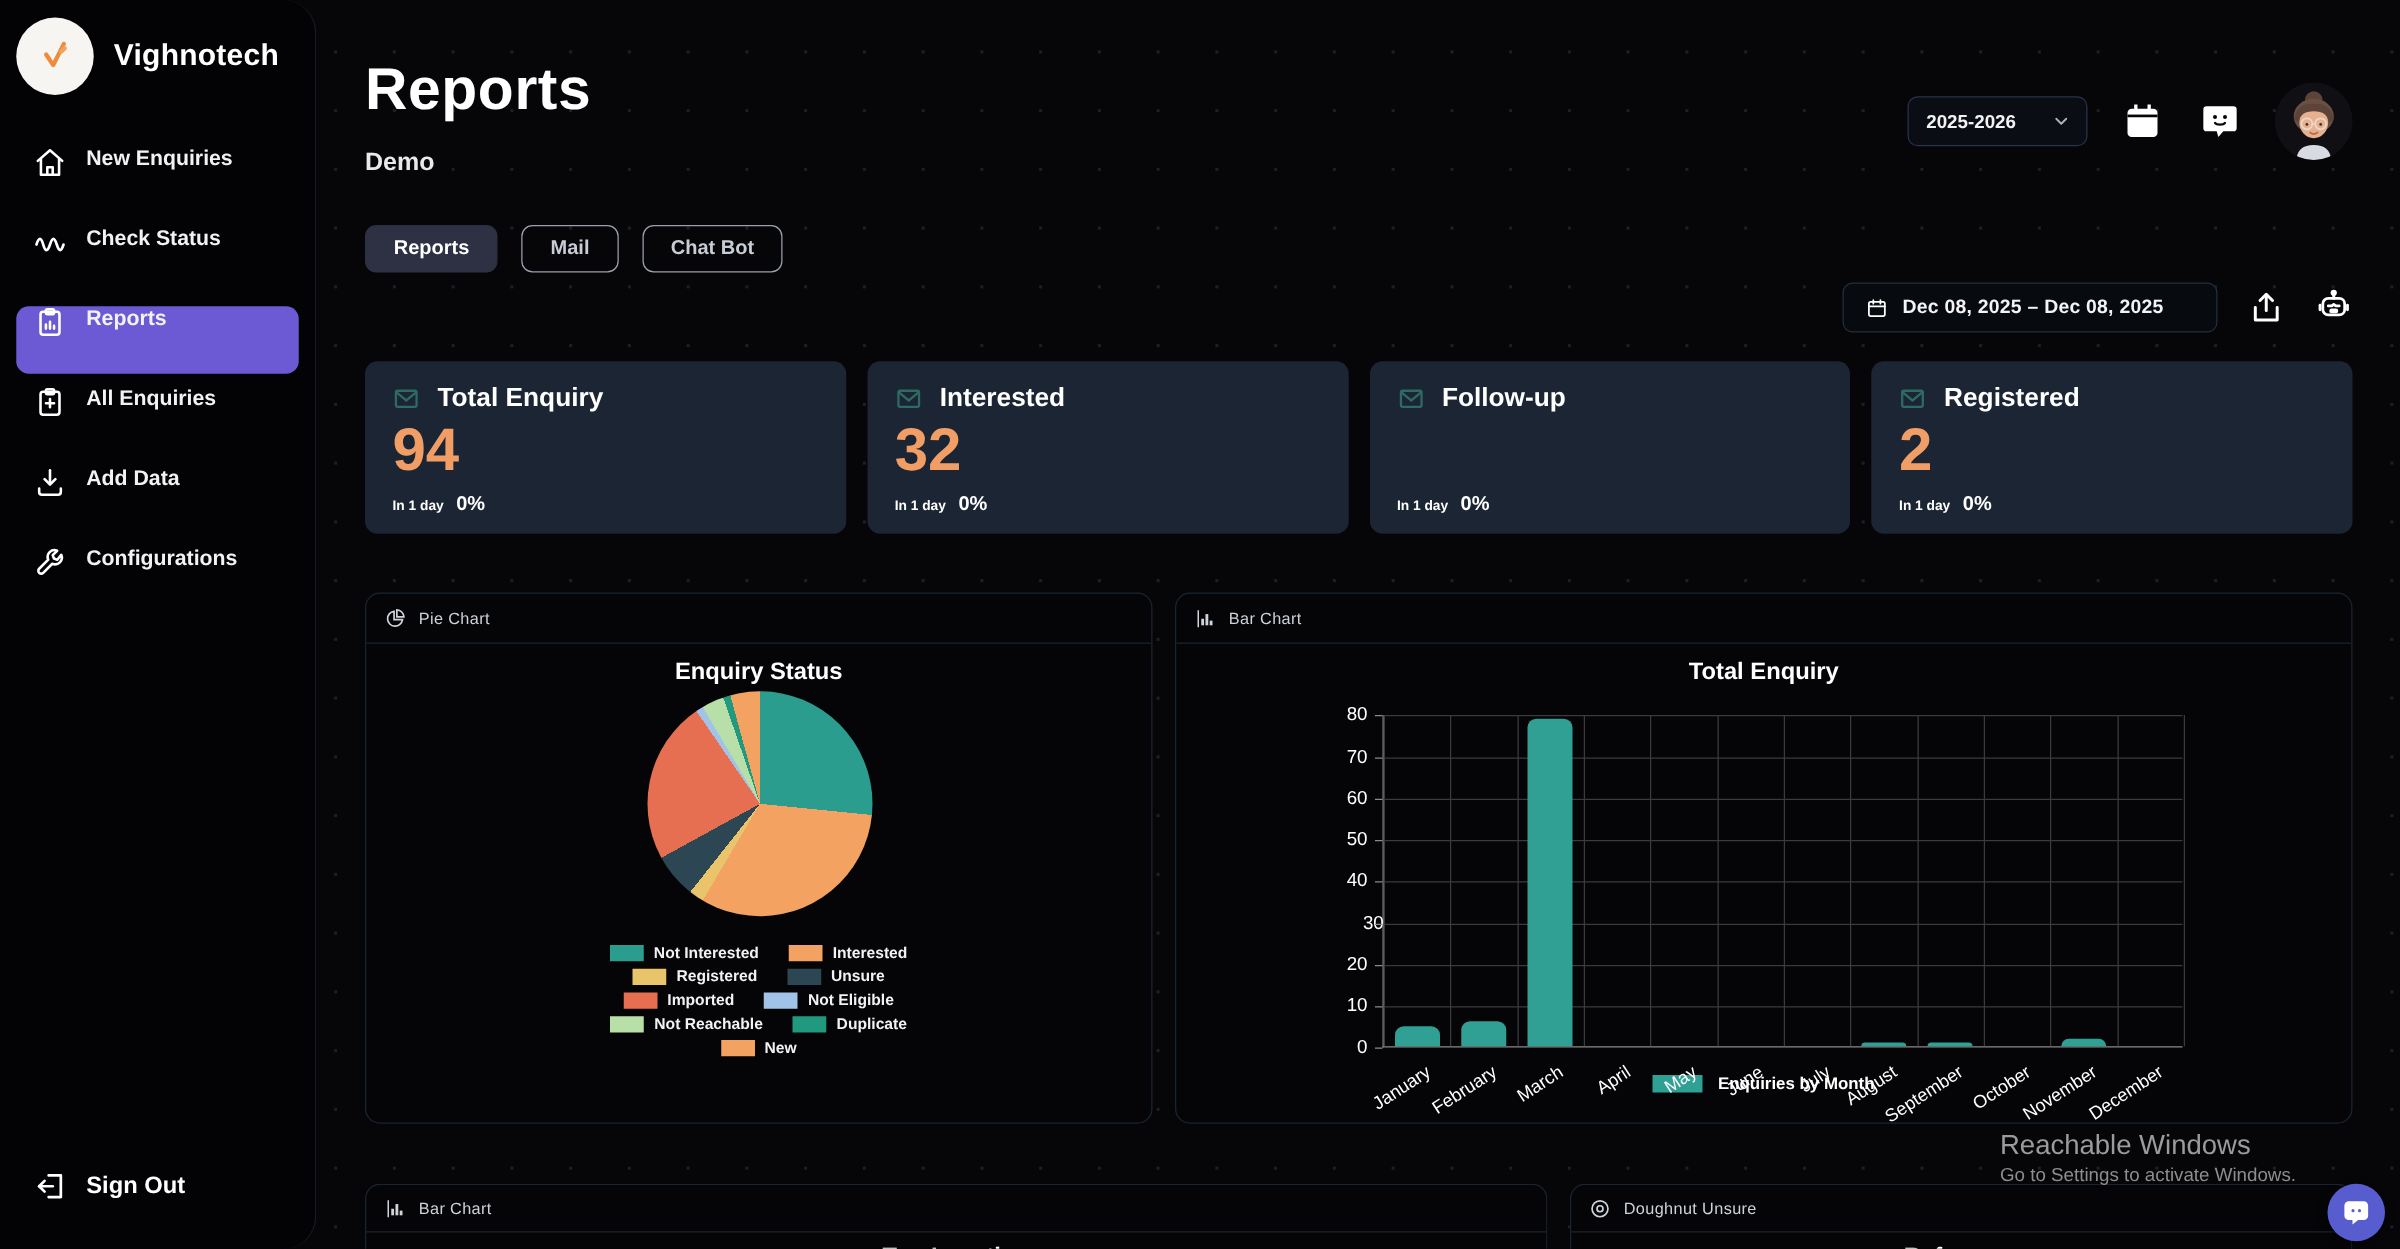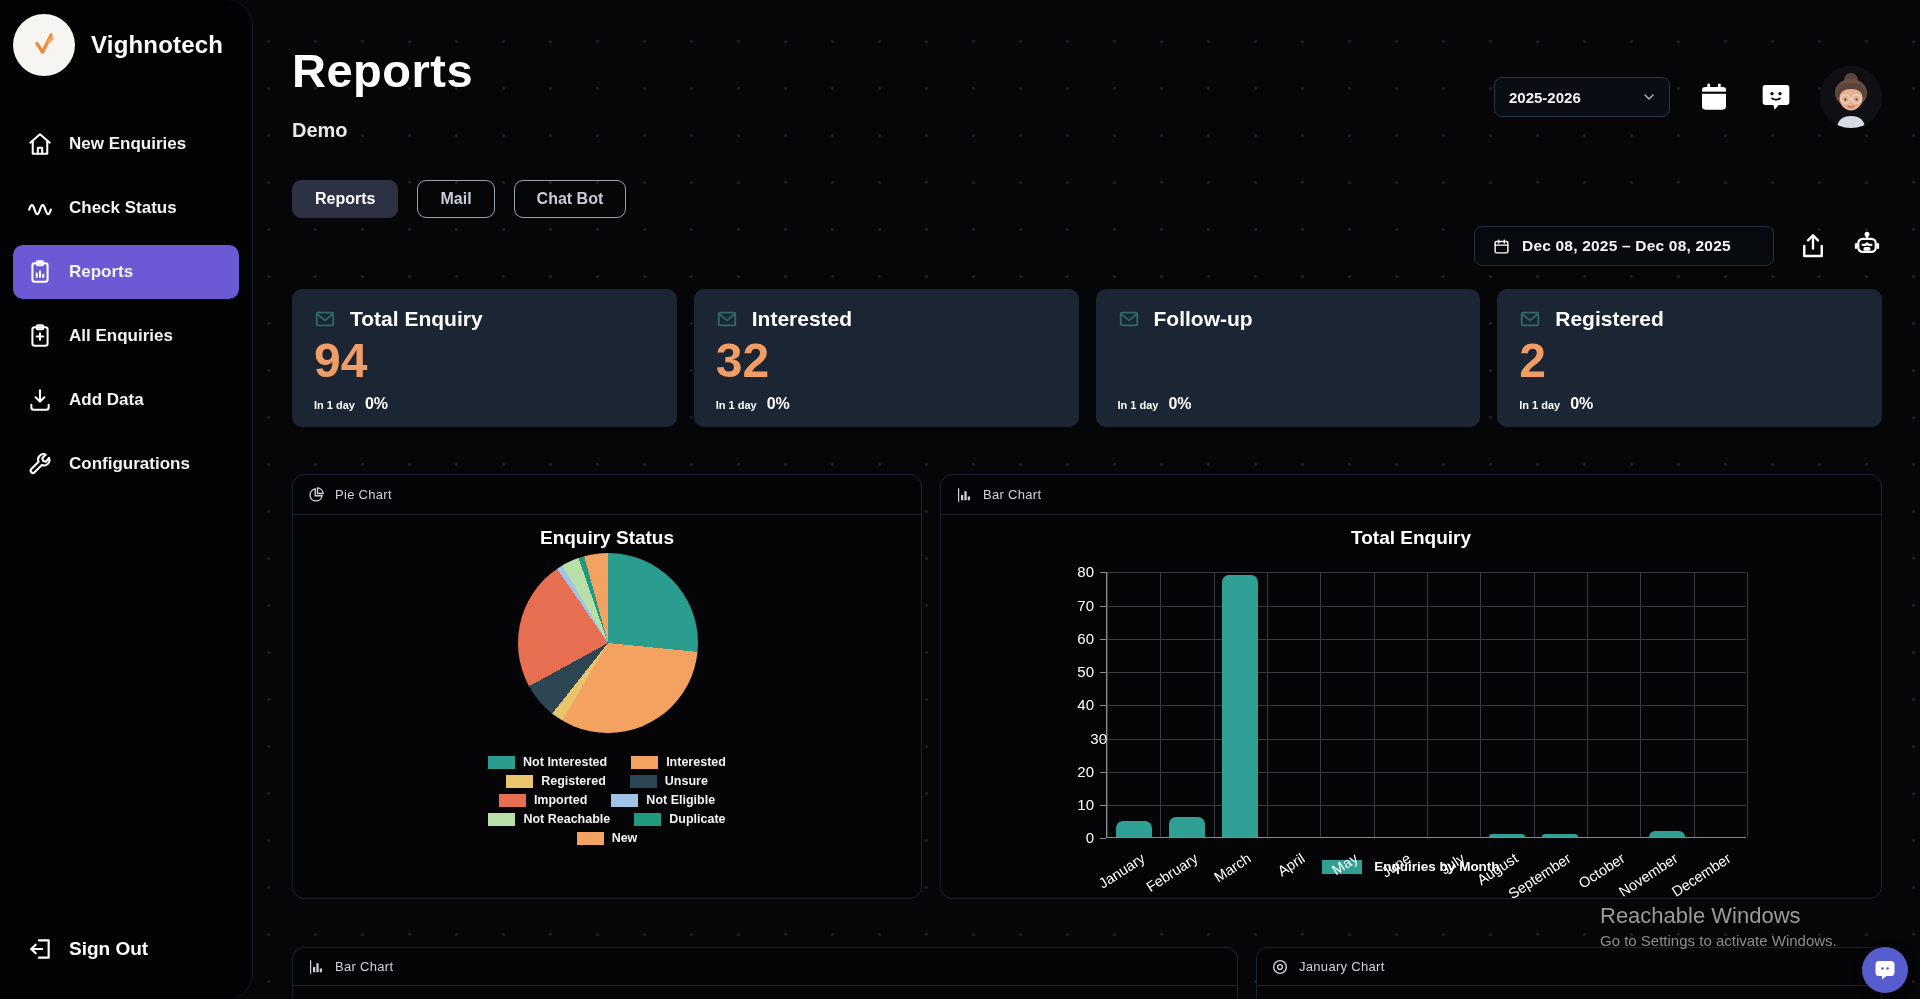--- a/index.html
+++ b/index.html
@@ -9,35 +9,35 @@
     background-image: radial-gradient(circle, #1d1f26 1.3px, transparent 1.6px);
     background-size:47px 47px; background-position:10px 18px; pointer-events:none; }
 
   
   .sidebar { position:absolute; left:0; top:0; width:253px; height:999px; background:#030305;
     border-right:1px solid #141d2a; border-radius:0 26px 26px 0; z-index:3; display:flex; flex-direction:column; }
   .brand { display:flex; align-items:center; gap:16px; padding:14px 12px 0 13px; }
   .brand-logo { width:62px; height:62px; border-radius:50%; background:#f7f5f2; display:flex; align-items:center; justify-content:center; flex:none; }
   .brand-name { font-size:24px; font-weight:700; letter-spacing:.2px; }
   .nav { margin-top:36px; display:flex; flex-direction:column; }
-  .nav-item { display:flex; align-items:center; gap:16px; height:54px; margin:5px 13px; padding:0 14px; border-radius:10px; cursor:pointer; }
+  .nav-item { display:flex; gap:16px; height:54px; margin:5px 13px; padding:0 14px; border-radius:10px; cursor:pointer; }
   .nav-item .nav-label { font-size:17px; font-weight:600; color:#f2f2f4; }
   .nav-item.active { background:#6c5ad5; }
   .nav-icon { width:26px; height:26px; flex:none; color:#fff; }
   .nav-icon svg { width:100%; height:100%; }
   .signout { margin-top:auto; margin-bottom:28px; display:flex; align-items:center; gap:16px; padding:0 27px; height:44px; cursor:pointer; }
   .signout-label { font-size:19px; font-weight:600; }
 
   
   .main { position:absolute; left:253px; top:0; width:1667px; height:999px; padding:46px 38px 0 39px; z-index:2; }
   .header-row { display:flex; justify-content:space-between; align-items:flex-start; }
   .page-title { font-size:47px; font-weight:800; letter-spacing:.5px; line-height:1.05; }
   .page-subtitle { margin-top:24px; font-size:20px; font-weight:700; color:#e9e9ec; }
   .header-controls { display:flex; align-items:center; gap:26px; margin-top:20px; }
-  .year-select { display:flex; align-items:center; justify-content:space-between; width:176px; height:40px;
+  .year-select { display:flex; align-items:center; justify-content:space-between; width:144px; height:40px;
     border:1px solid #27344a; border-radius:8px; padding:0 12px 0 14px; cursor:pointer; background:#0a0d14; }
   .year-select-value { font-size:15px; font-weight:600; color:#f2f2f4; }
   .icon-btn { width:36px; height:36px; color:#fff; cursor:pointer; display:flex; align-items:center; justify-content:center; }
   .icon-btn svg { width:32px; height:32px; }
   .avatar { width:62px; height:62px; border-radius:50%; overflow:hidden; background:#121217; cursor:pointer; flex:none; }
 
   .tabs-row { display:flex; gap:19px; margin-top:38px; }
   .tab { height:38px; padding:0 22px; display:flex; align-items:center; border-radius:9px; font-size:16px; font-weight:700; cursor:pointer;
     color:#c8ccd6; border:1.5px solid #9aa0ac; background:transparent; }
   .tab.active { background:#2d3143; border-color:#2d3143; color:#fff; }
@@ -480,21 +480,21 @@
       <div class="chart-title">Top Location</div>
     </section>
     <section class="bottom-card dough">
       <div class="card-head">
         <span class="card-head-icon">
           <svg viewBox="0 0 24 24" fill="none" stroke="currentColor" stroke-width="1.8">
               <circle cx="12" cy="12" r="8.5"></circle>
               <circle cx="12" cy="12" r="3.2"></circle>
             </svg>
         </span>
-        <span class="card-head-label">January Chart</span>
+        <span class="card-head-label">Doughnut Unsure</span>
       </div>
       <div class="chart-title">Reference</div>
     </section>
   </div>
 
 </main>
 
 <div class="watermark">
   <div class="watermark-line1">Reachable Windows</div>
   <div class="watermark-line2">Go to Settings to activate Windows.</div>

